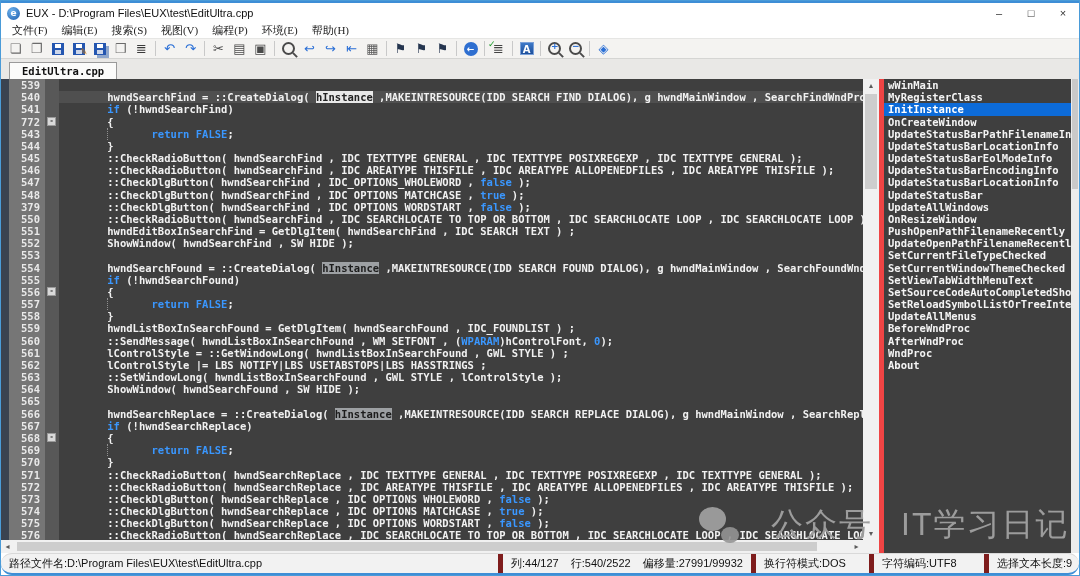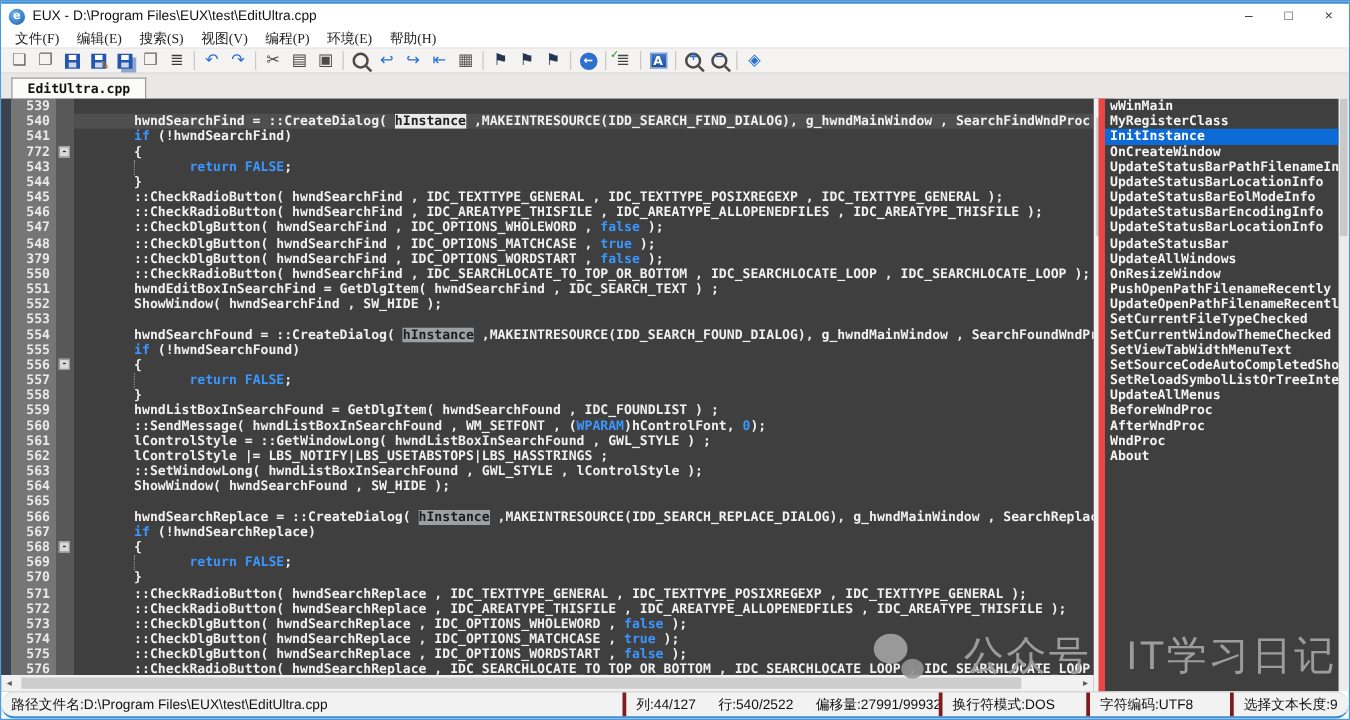--- a/index.html
+++ b/index.html
@@ -48,21 +48,21 @@
   .ico-check::after{content:"✓";position:absolute;left:-5px;top:-2px;color:#1a9b27;font-size:9px;font-weight:bold;}
 
   
   .tabbar{position:absolute;top:58px;left:0;right:0;height:20px;background:#e9e8e6;}
   .tab{position:absolute;left:8px;top:3px;bottom:0;background:#fbfbfa;border:1px solid #9a9a9a;
        border-bottom:none;padding:0 12px;display:flex;align-items:center;
        font:bold 10.5px "DejaVu Sans Mono",monospace;color:#111;}
 
   
   .main{position:absolute;top:78px;left:0;right:0;bottom:22px;}
-  .editor{position:absolute;left:0;top:0;width:878px;bottom:0;background:#3f3f3f;padding-left:12px;}
+  .editor{position:absolute;left:0;top:0;width:878px;bottom:0;background:#3f3f3f;}
   .lines{position:absolute;left:0;top:0;right:16px;bottom:13px;overflow:hidden;
          background:linear-gradient(90deg,#3a4250 0,#3a4250 8px,#767676 8px,#767676 44px,
                     #585858 44px,#585858 58px,#3f3f3f 58px);}
   .crow{display:flex;height:12.18px;position:relative;}
   .lnum{flex:0 0 36px;margin-left:8px;text-align:right;padding-right:5px;box-sizing:border-box;
         color:#e9e9e9;font:bold 10.5px/12.2px "DejaVu Sans Mono",monospace;}
   .fold{flex:0 0 14px;position:relative;}
   .foldbox{position:absolute;top:1.5px;left:2px;width:9px;height:9px;background:#d9d9d9;
            border:1px solid #9a9a9a;box-sizing:border-box;color:#222;
            font:bold 7px/6px "DejaVu Sans Mono",monospace;text-align:center;}
@@ -92,21 +92,21 @@
         font:bold 10.5px/12.2px "DejaVu Sans Mono",monospace;color:#f4f4f4;}
   .srow.sel{background:#0d6bd8;color:#fff;}
   .sidescroll{position:absolute;right:0;top:0;bottom:0;width:8px;background:#ececec;}
   .sthumb{position:absolute;left:1px;right:1px;top:0;height:110px;background:#c9c9c9;}
 
   
   .statusbar{position:absolute;left:0;right:0;bottom:0;height:22px;background:#f2f2f2;
              border-top:1px solid #d9d9d9;border-bottom:2px solid #3e8ed6;box-sizing:border-box;
              display:flex;align-items:stretch;font-size:11px;color:#111;border-radius:11px;}
   .sseg{display:flex;align-items:center;padding:0 8px;white-space:nowrap;overflow:hidden;}
-  .sseg+.sseg{border-left:3px solid #7f1d1d;}
+  .sseg+.sseg{border-left:5px solid #7f1d1d;gap:12px;}
   .seg-path{flex:0 0 497px;box-sizing:border-box;}
   .seg-loc{flex:0 0 253px;box-sizing:border-box;gap:18px;}
   .seg-eol{flex:0 0 118px;box-sizing:border-box;}
   .seg-enc{flex:0 0 115px;box-sizing:border-box;}
   .seg-sel{flex:1;}
 
   
   .watermark{position:absolute;left:698px;top:502px;display:flex;align-items:center;gap:28px;
              color:#9c9c9c;font-size:32px;letter-spacing:2px;pointer-events:none;z-index:5;}
   .wm-icon{width:44px;height:36px;position:relative;flex:0 0 auto;opacity:.9;}

